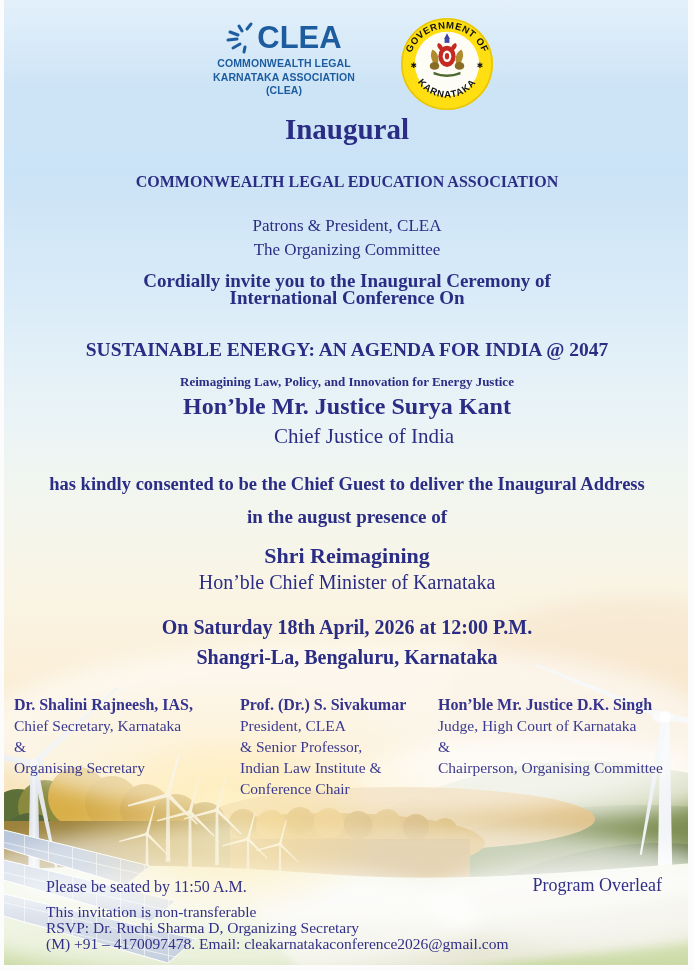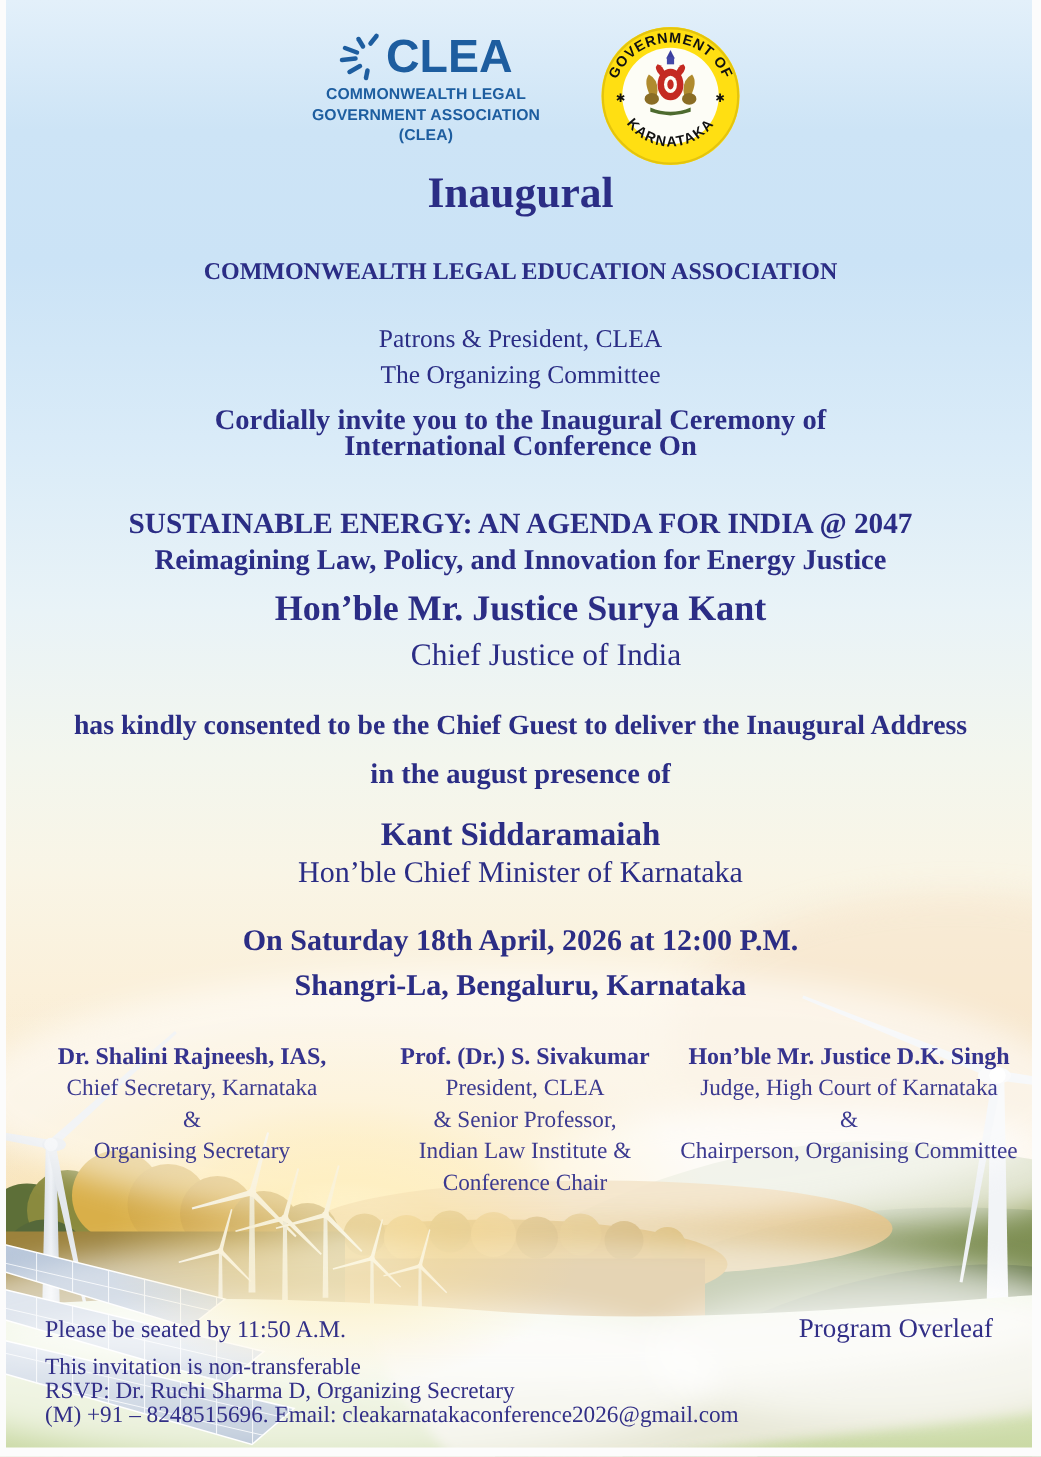--- a/index.html
+++ b/index.html
@@ -39,28 +39,28 @@
   .logos{position:absolute;top:16px;left:0;width:694px;display:flex;justify-content:center;align-items:flex-start;gap:30px;}
   .clea-logo{width:170px;text-align:center;font-family:"Liberation Sans","DejaVu Sans",sans-serif;color:#1d5d9f;padding-top:2px;}
   .clea-top{display:flex;align-items:center;justify-content:center;gap:1px;}
   .clea-acronym{font-size:31px;font-weight:bold;letter-spacing:0px;line-height:1;}
   .clea-sub{font-size:10.5px;font-weight:bold;line-height:1.25;margin-top:1px;letter-spacing:.1px;}
   .clea-sub:first-of-type{margin-top:7px;}
   .seal{width:96px;height:96px;}
 
   
   .dignitaries{position:absolute;top:694px;left:0;width:694px;height:115px;}
-  .dig{position:absolute;top:0;text-align:center;color:#3c3a90;font-size:15.5px;line-height:21px;}
+  .dig{position:absolute;top:0;text-align:left;color:#3c3a90;font-size:15.5px;line-height:21px;}
   .dig .nm{font-weight:bold;font-size:16px;color:#35338e;}
   .dig1{left:14px;width:228px;}
   .dig2{left:240px;width:220px;}
   .dig3{left:438px;width:256px;}
 
   
-  .f-left{position:absolute;left:30px;text-align:left;color:#322f87;font-size:15.5px;}
+  .f-left{position:absolute;left:46px;text-align:left;color:#322f87;font-size:15.5px;}
   .f-seated{top:878px;font-size:16px;}
   .f-note{top:903px;}
   .f-rsvp{top:919px;}
   .f-contact{top:935px;}
   .f-program{position:absolute;right:32px;top:875px;text-align:right;color:#322f87;font-size:18px;}
 </style>
 </head>
 <body>
 
 <div class="card">
@@ -213,21 +213,21 @@
               <line x1="13" y1="8" x2="16" y2="13"></line>
               <line x1="4" y1="14" x2="12" y2="17"></line>
               <line x1="2" y1="22" x2="11" y2="21"></line>
               <line x1="7" y1="30" x2="14" y2="26"></line>
               <line x1="18" y1="34" x2="19" y2="29"></line>
             </g>
           </svg>
           <span class="clea-acronym">CLEA</span>
         </div>
         <div class="clea-sub">COMMONWEALTH LEGAL</div>
-        <div class="clea-sub">GOVERNMENT ASSOCIATION (CLEA)</div>
+        <div class="clea-sub">KARNATAKA ASSOCIATION (CLEA)</div>
       </div>
 
       <svg class="seal" viewBox="0 0 100 100">
         <circle cx="50" cy="50" r="48" fill="#ffdf12"></circle>
         <circle cx="50" cy="50" r="47" fill="none" stroke="#e4c40e" stroke-width="1.5"></circle>
         <circle cx="50" cy="50" r="33.5" fill="#fdfdf6"></circle>
         <path id="arcTop" d="M10,53 A40,40 0 0 1 90,53" fill="none"></path>
         <path id="arcBot" d="M15,60 A37,37 0 0 0 85,60" fill="none"></path>
         <text font-family="Liberation Sans, sans-serif" font-size="10" font-weight="bold" fill="#111111" letter-spacing="0.6">
           <textPath href="#arcTop" startOffset="50%" text-anchor="middle">GOVERNMENT OF</textPath>
@@ -259,29 +259,29 @@
 
     <div class="line b" style="top:173px;font-size:16px;">COMMONWEALTH LEGAL EDUCATION ASSOCIATION</div>
 
     <div class="line" style="top:216px;font-size:17px;">Patrons &amp; President, CLEA</div>
     <div class="line" style="top:240px;font-size:17px;">The Organizing Committee</div>
 
     <div class="line b" style="top:270px;font-size:19px;">Cordially invite you to the Inaugural Ceremony of</div>
     <div class="line b" style="top:287px;font-size:19px;">International Conference On</div>
 
     <div class="line b" style="top:339px;font-size:19.5px;">SUSTAINABLE ENERGY: AN AGENDA FOR INDIA @ 2047</div>
-    <div class="line b" style="top:363px;font-size:19px;">Reimagining Law, Policy, and Innovation for Energy Justice</div>
+    <div class="line b" style="top:374px;font-size:13px;">Reimagining Law, Policy, and Innovation for Energy Justice</div>
 
     <div class="line b" style="top:393px;font-size:24px;">Hon’ble Mr. Justice Surya Kant</div>
     <div class="line" style="top:424px;font-size:21px;padding-left:17px;">Chief Justice of India</div>
 
     <div class="line b" style="top:474px;font-size:18.5px;">has kindly consented to be the Chief Guest to deliver the Inaugural Address</div>
     <div class="line b" style="top:506px;font-size:19px;">in the august presence of</div>
 
-    <div class="line b" style="top:543px;font-size:22px;">Kant Siddaramaiah</div>
+    <div class="line b" style="top:543px;font-size:22px;">Shri Reimagining</div>
     <div class="line" style="top:571px;font-size:20px;">Hon’ble Chief Minister of Karnataka</div>
 
     <div class="line b" style="top:616px;font-size:20px;">On Saturday 18th April, 2026 at 12:00 P.M.</div>
     <div class="line b" style="top:646px;font-size:20px;">Shangri-La, Bengaluru, Karnataka</div>
 
     <div class="dignitaries">
       <div class="dig dig1">
         <div class="nm">Dr. Shalini Rajneesh, IAS,</div>
         <div>Chief Secretary, Karnataka</div>
         <div>&amp;</div>
@@ -299,20 +299,20 @@
         <div>Judge, High Court of Karnataka</div>
         <div>&amp;</div>
         <div>Chairperson, Organising Committee</div>
       </div>
     </div>
 
     <div class="f-left f-seated">Please be seated by 11:50 A.M.</div>
     <div class="f-program">Program Overleaf</div>
     <div class="f-left f-note">This invitation is non-transferable</div>
     <div class="f-left f-rsvp">RSVP: Dr. Ruchi Sharma D, Organizing Secretary</div>
-    <div class="f-left f-contact">(M) +91 – 8248515696. Email: cleakarnatakaconference2026@gmail.com</div>
+    <div class="f-left f-contact">(M) +91 – 4170097478. Email: cleakarnatakaconference2026@gmail.com</div>
 
   </div>
 
   <div class="edge l"></div>
   <div class="edge r"></div>
   <div class="edge b"></div>
 </div>
 
 </body></html>

